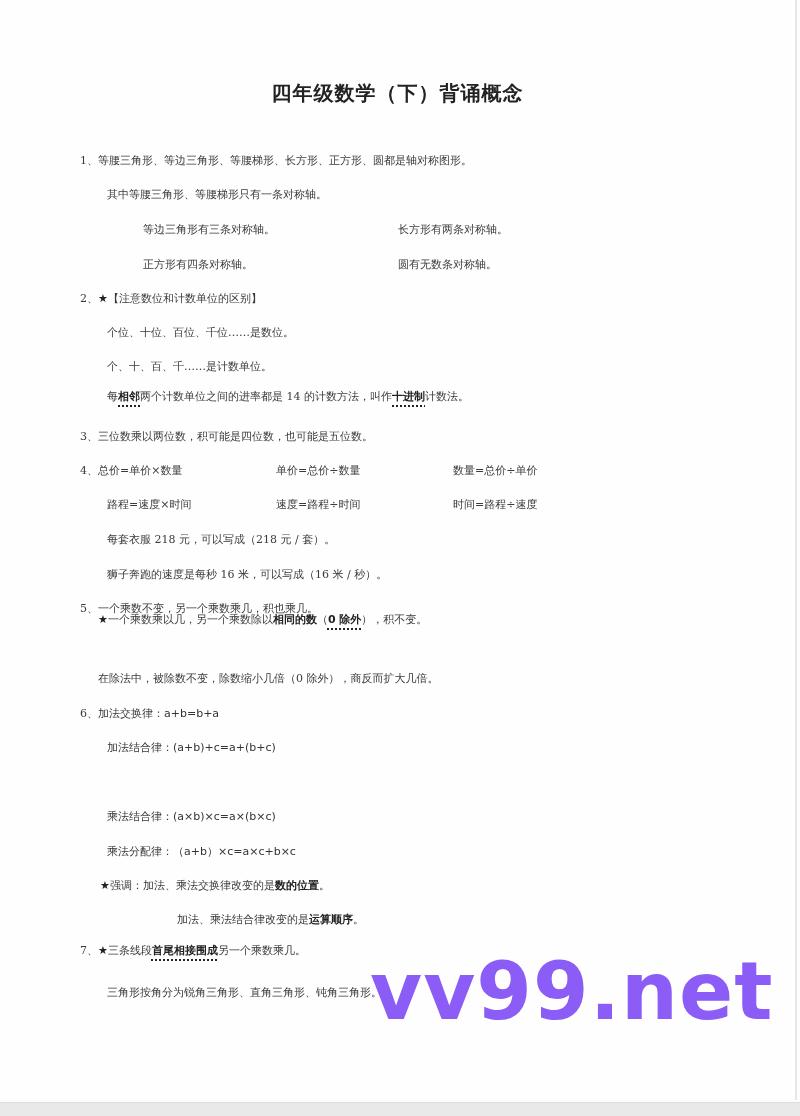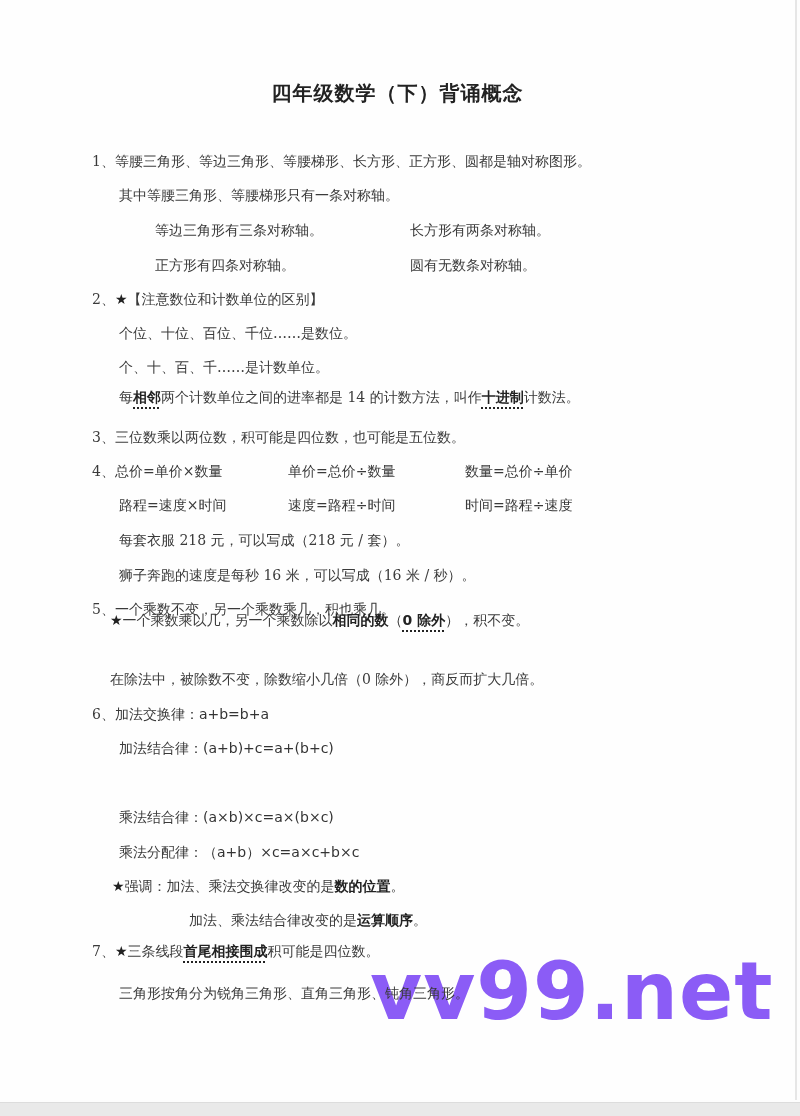--- a/index.html
+++ b/index.html
@@ -16,23 +16,22 @@
     .bottom-bar {
       position: absolute; left: 0; top: 1102px; width: 800px; height: 14px;
       background: #e9e9e9; border-top: 1px solid #dcdcdc;
     }
     .title {
       position: absolute; left: 0; width: 795px; top: 80px;
       text-align: center; font-family: "DejaVu Sans", "Liberation Sans", sans-serif;
       font-weight: bold; font-size: 20px; color: #222; letter-spacing: 1px;
     }
     .line {
-      position: absolute; font-size: 14px; white-space: nowrap; color: #3a3a3a;
+      position: absolute; font-size: 11px; white-space: nowrap; color: #3a3a3a;
       line-height: 22px;
-      margin-left: 12px;
     }
     .b { font-weight: bold; font-family: "DejaVu Sans", "Liberation Sans", sans-serif; color: #222; }
     .dot { 
       text-decoration: underline dotted; text-underline-offset: 5px;
       text-decoration-thickness: 2px;
     }
     .sans { font-family: "DejaVu Sans", "Liberation Sans", sans-serif; color: #333; }
     .watermark {
       position: absolute; left: 370px; top: 952px;
       font-family: "DejaVu Sans", "Liberation Sans", sans-serif;
@@ -98,18 +97,18 @@
     <span>乘法分配律：</span><span class="sans">（a+b）×c=a×c+b×c</span>
   </div>
   <div class="line" style="left:100px; top:875px;">
     <span class="b">★</span><span>强调：</span><span>加法、乘法交换律改变的是</span><span class="b">数的位置</span><span>。</span>
   </div>
   <div class="line" style="left:177px; top:909px;">
     <span>加法、乘法结合律改变的是</span><span class="b">运算顺序</span><span>。</span>
   </div>
 
   <div class="line" style="left:80px; top:940px;">
-    <span>7、</span><span class="b">★</span><span>三条线段</span><span class="b dot">首尾相接围成</span><span>积可能是四位数。</span>
+    <span>7、</span><span class="b">★</span><span>三条线段</span><span class="b dot">首尾相接围成</span><span>另一个乘数乘几。</span>
   </div>
   <div class="line" style="left:107px; top:982px;">三角形按角分为锐角三角形、直角三角形、钝角三角形。</div>
 </div>
 
 <div class="bottom-bar"></div>
 
 </body></html>

